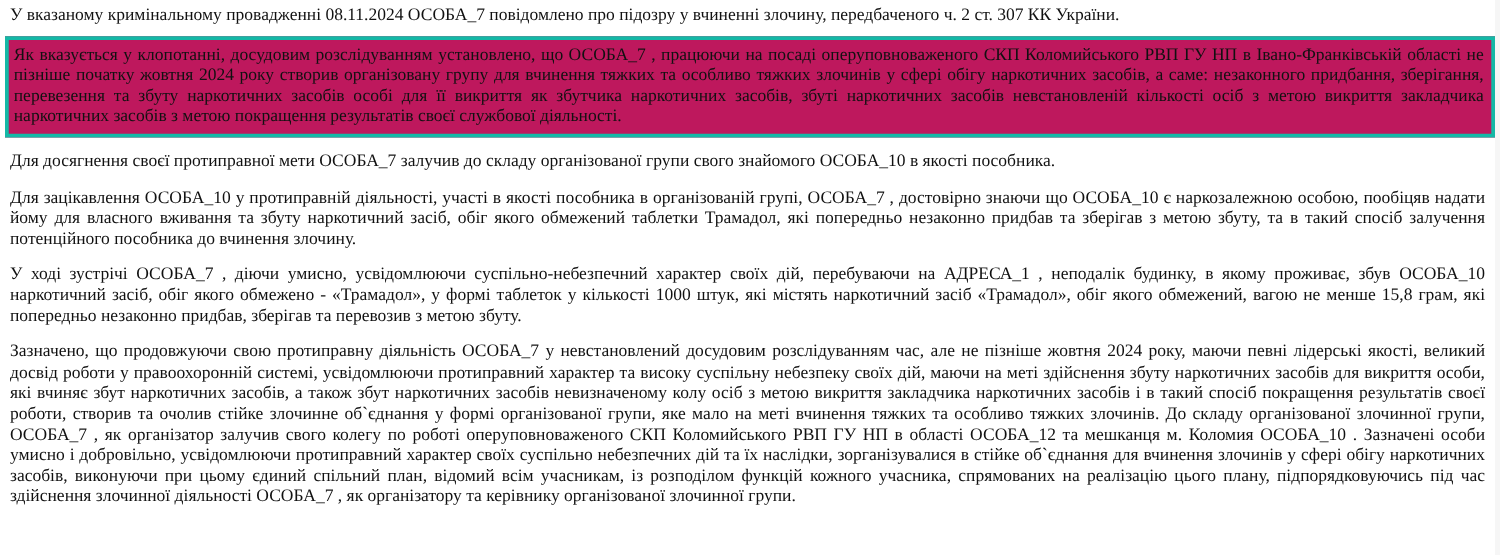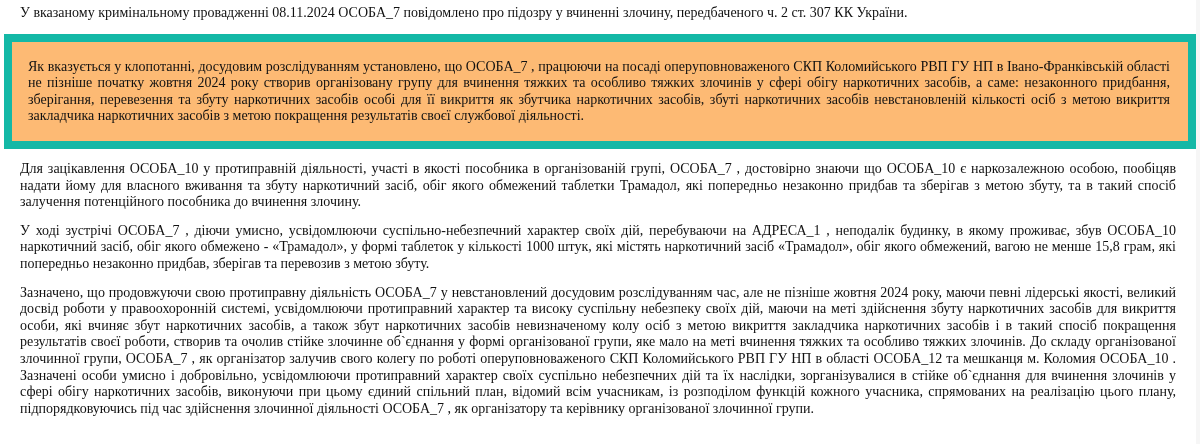--- a/index.html
+++ b/index.html
@@ -17,32 +17,32 @@
       color: #111111;
     }
     .page {
       position: relative;
       width: 1200px;
       height: 444px;
       box-sizing: border-box;
       padding: 3px 12px 0 8px;
     }
     p {
-      margin: 12px;
+      margin: 0;
       text-align: justify;
     }
     .p-first {
       margin-top: 2px;
       text-align: left;
     }
     .highlight {
       margin: 7px -8px 0 -4px;
       padding: 5px 6px 4px 4px;
-      border: 8px solid #14b8a6;
-      background: #fdba74;
+      border: 3px solid #14b8a6;
+      background: #be185d;
     }
     .highlight p {
       text-align: justify;
     }
     .gap-a { margin-top: 12px; }
     .gap-b { margin-top: 12px; }
     .last-line-left { text-align-last: left; }
     .edge-strip {
       position: absolute;
       top: 0;
@@ -55,18 +55,19 @@
 </head>
 <body>
 
 <div class="page">
   <p class="p-first">У вказаному кримінальному провадженні 08.11.2024 ОСОБА_7 повідомлено про підозру у вчиненні злочину, передбаченого ч. 2 ст. 307 КК України.</p>
 
   <div class="highlight">
     <p class="last-line-left">Як вказується у клопотанні, досудовим розслідуванням установлено, що ОСОБА_7 , працюючи на посаді оперуповноваженого СКП Коломийського РВП ГУ НП в Івано-Франківській області не пізніше початку жовтня 2024 року створив організовану групу для вчинення тяжких та особливо тяжких злочинів у сфері обігу наркотичних засобів, а саме: незаконного придбання, зберігання, перевезення та збуту наркотичних засобів особі для її викриття як збутчика наркотичних засобів, збуті наркотичних засобів невстановленій кількості осіб з метою викриття закладчика наркотичних засобів з метою покращення результатів своєї службової діяльності.</p>
   </div>
 
+  <p class="gap-a last-line-left">Для досягнення своєї протиправної мети ОСОБА_7 залучив до складу організованої групи свого знайомого ОСОБА_10 в якості пособника.</p>
   <p class="gap-b last-line-left">Для зацікавлення ОСОБА_10 у протиправній діяльності, участі в якості пособника в організованій групі, ОСОБА_7 , достовірно знаючи що ОСОБА_10 є наркозалежною особою, пообіцяв надати йому для власного вживання та збуту наркотичний засіб, обіг якого обмежений таблетки Трамадол, які попередньо незаконно придбав та зберігав з метою збуту, та в такий спосіб залучення потенційного пособника до вчинення злочину.</p>
   <p class="gap-b last-line-left">У ході зустрічі ОСОБА_7 , діючи умисно, усвідомлюючи суспільно-небезпечний характер своїх дій, перебуваючи на АДРЕСА_1 , неподалік будинку, в якому проживає, збув ОСОБА_10 наркотичний засіб, обіг якого обмежено - «Трамадол», у формі таблеток у кількості 1000 штук, які містять наркотичний засіб «Трамадол», обіг якого обмежений, вагою не менше 15,8 грам, які попередньо незаконно придбав, зберігав та перевозив з метою збуту.</p>
   <p class="gap-b last-line-left">Зазначено, що продовжуючи свою протиправну діяльність ОСОБА_7 у невстановлений досудовим розслідуванням час, але не пізніше жовтня 2024 року, маючи певні лідерські якості, великий досвід роботи у правоохоронній системі, усвідомлюючи протиправний характер та високу суспільну небезпеку своїх дій, маючи на меті здійснення збуту наркотичних засобів для викриття особи, які вчиняє збут наркотичних засобів, а також збут наркотичних засобів невизначеному колу осіб з метою викриття закладчика наркотичних засобів і в такий спосіб покращення результатів своєї роботи, створив та очолив стійке злочинне об`єднання у формі організованої групи, яке мало на меті вчинення тяжких та особливо тяжких злочинів. До складу організованої злочинної групи, ОСОБА_7 , як організатор залучив свого колегу по роботі оперуповноваженого СКП Коломийського РВП ГУ НП в області ОСОБА_12 та мешканця м. Коломия ОСОБА_10 . Зазначені особи умисно і добровільно, усвідомлюючи протиправний характер своїх суспільно небезпечних дій та їх наслідки, зорганізувалися в стійке об`єднання для вчинення злочинів у сфері обігу наркотичних засобів, виконуючи при цьому єдиний спільний план, відомий всім учасникам, із розподілом функцій кожного учасника, спрямованих на реалізацію цього плану, підпорядковуючись під час здійснення злочинної діяльності ОСОБА_7 , як організатору та керівнику організованої злочинної групи.</p>
 
   <div class="edge-strip"></div>
 </div>
 
 </body></html>

